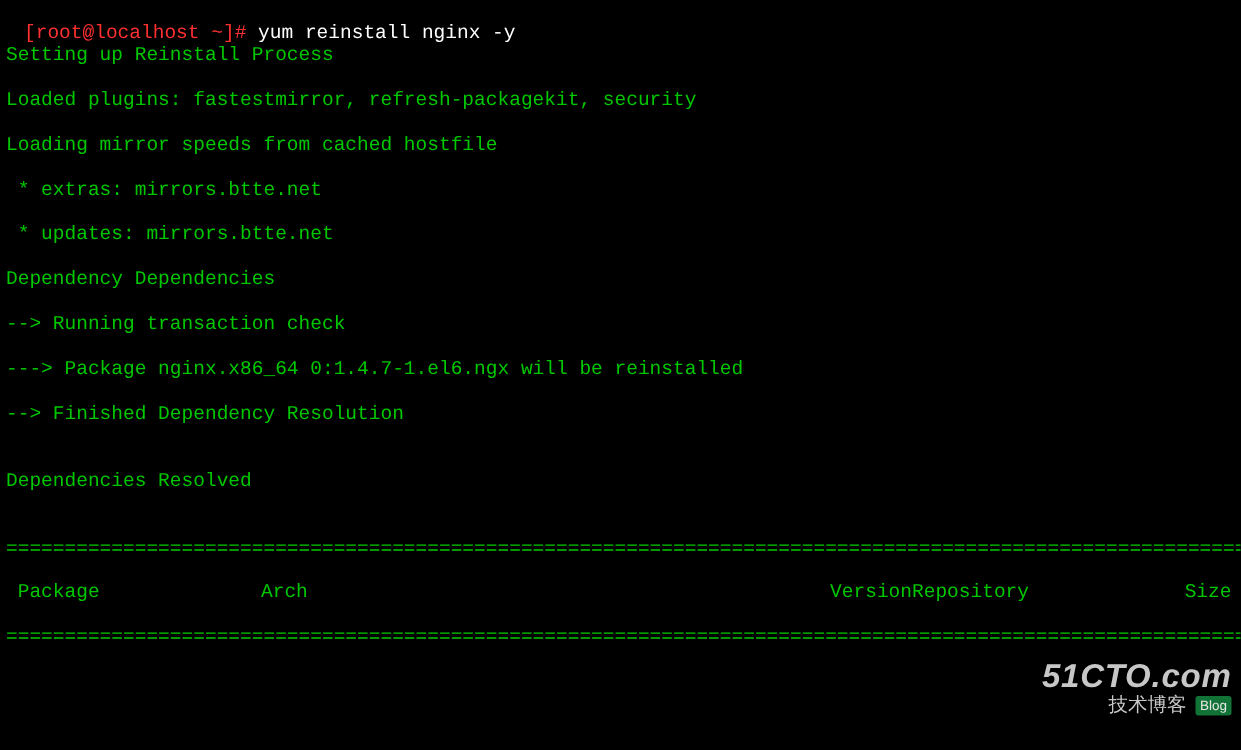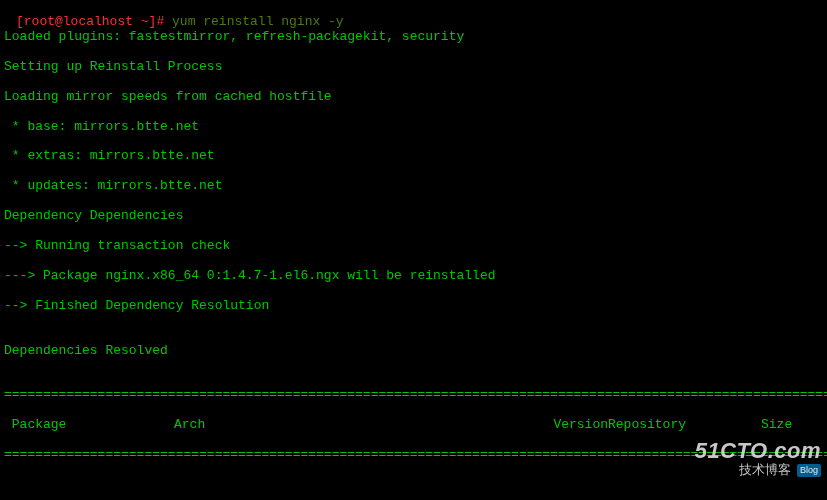--- a/index.html
+++ b/index.html
@@ -13,31 +13,31 @@
     width: 827px;
     height: 500px;
     overflow: hidden;
     position: relative;
   }
   .terminal {
     padding: 0 4px;
     white-space: pre;
   }
   .prompt-user { color: #ff3030; margin-left: 12px; }
-  .cmd { color: #4d7c0f; font-family: Liberation Mono, monospace; }
+  .cmd { color: #ffffff; font-family: Liberation Mono, monospace; }
   .divider {
     color: #00c800;
     letter-spacing: 0;
   }
   .tbl-row { display: flex; }
   .col-package    { width: 170px; }
   .col-arch       { width: 178px; }
   .col-version    { width: 256px; text-align: right; }
   .col-repo       { width: 153px; }
-  .col-size       { width: 60px; }
+  .col-size       { width: 60px; text-align: right; }
   .watermark {
     position: absolute;
     right: 6px;
     bottom: 22px;
     text-align: center;
     color: #ddd;
     font-family: Arial, Helvetica, sans-serif;
     opacity: 0.9;
     pointer-events: none;
   }
@@ -48,36 +48,35 @@
     letter-spacing: 0.5px;
   }
   .wm-bot {
     font-size: 13px;
     display: flex;
     justify-content: flex-end;
     align-items: center;
     gap: 6px;
   }
   .wm-blog {
-    background: #0369a1;
+    background: #15803d;
     font-size: 9px;
     padding: 1px 3px;
     border-radius: 2px;
     color: #fff;
   }
 </style>
 </head>
 <body>
 
 <div class="terminal">
 <span class="prompt-user">[root@localhost ~]#</span> <span class="cmd">yum reinstall nginx -y</span>
+<div>Setting up Reinstall Process</div>
 <div>Loaded plugins: fastestmirror, refresh-packagekit, security</div>
-<div>Setting up Reinstall Process</div>
 <div>Loading mirror speeds from cached hostfile</div>
-<div> * base: mirrors.btte.net</div>
 <div> * extras: mirrors.btte.net</div>
 <div> * updates: mirrors.btte.net</div>
 <div>Dependency Dependencies</div>
 <div>--&gt; Running transaction check</div>
 <div>---&gt; Package nginx.x86_64 0:1.4.7-1.el6.ngx will be reinstalled</div>
 <div>--&gt; Finished Dependency Resolution</div>
 <div></div>
 <div>Dependencies Resolved</div>
 <div></div>
 <div class="divider">=================================================================================================================</div>

